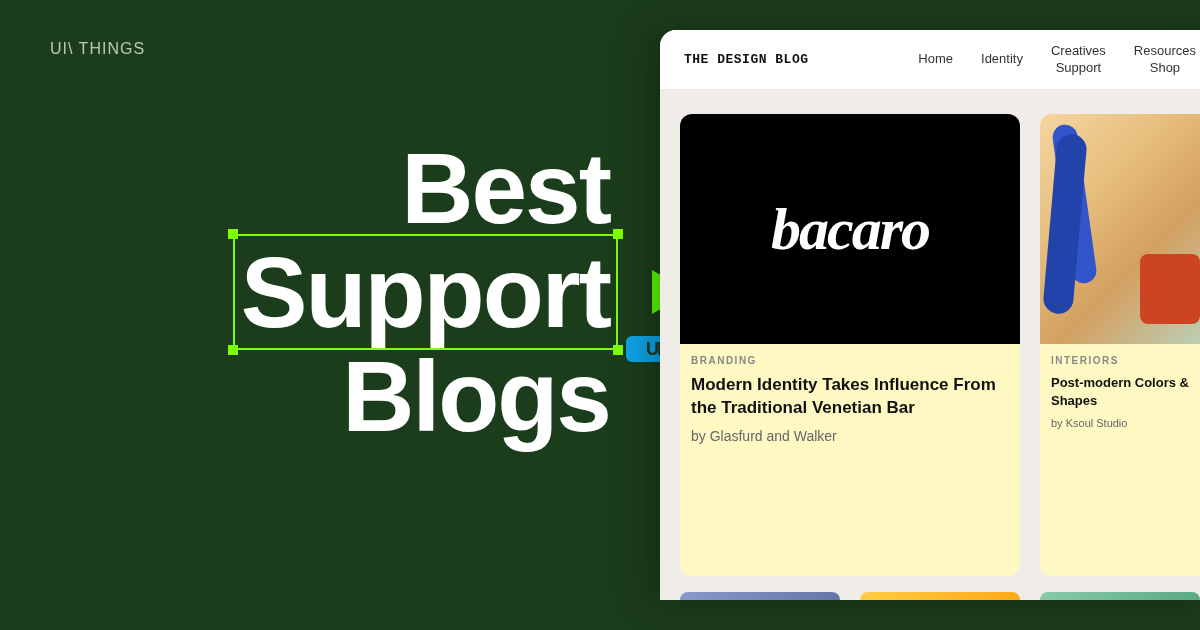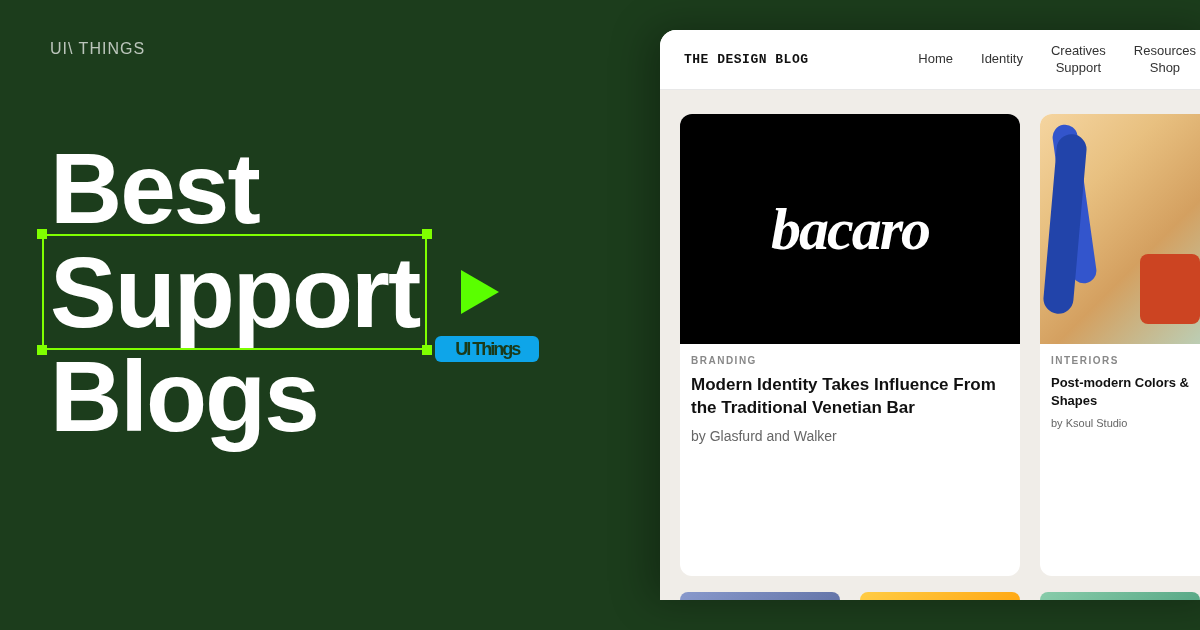--- a/index.html
+++ b/index.html
@@ -40,20 +40,21 @@
       margin-bottom: 60px;
     }
 
     .hero-title {
       color: #ffffff;
       font-size: 100px;
       font-weight: 900;
       line-height: 1.0;
       letter-spacing: -2px;
       position: relative;
+      text-align: right;
     }
 
     .highlight-box {
       position: relative;
       display: inline-block;
     }
 
     .highlight-box::before {
       content: '';
       position: absolute;
@@ -164,21 +165,21 @@
       overflow: hidden;
     }
 
     .cards-row {
       display: flex;
       gap: 20px;
       height: 100%;
     }
 
     .card {
-      background: #ffffff;
+      background: #fef9c3;
       border-radius: 12px;
       overflow: hidden;
       flex-shrink: 0;
     }
 
     .card-main {
       width: 340px;
     }
 
     .card-secondary {

